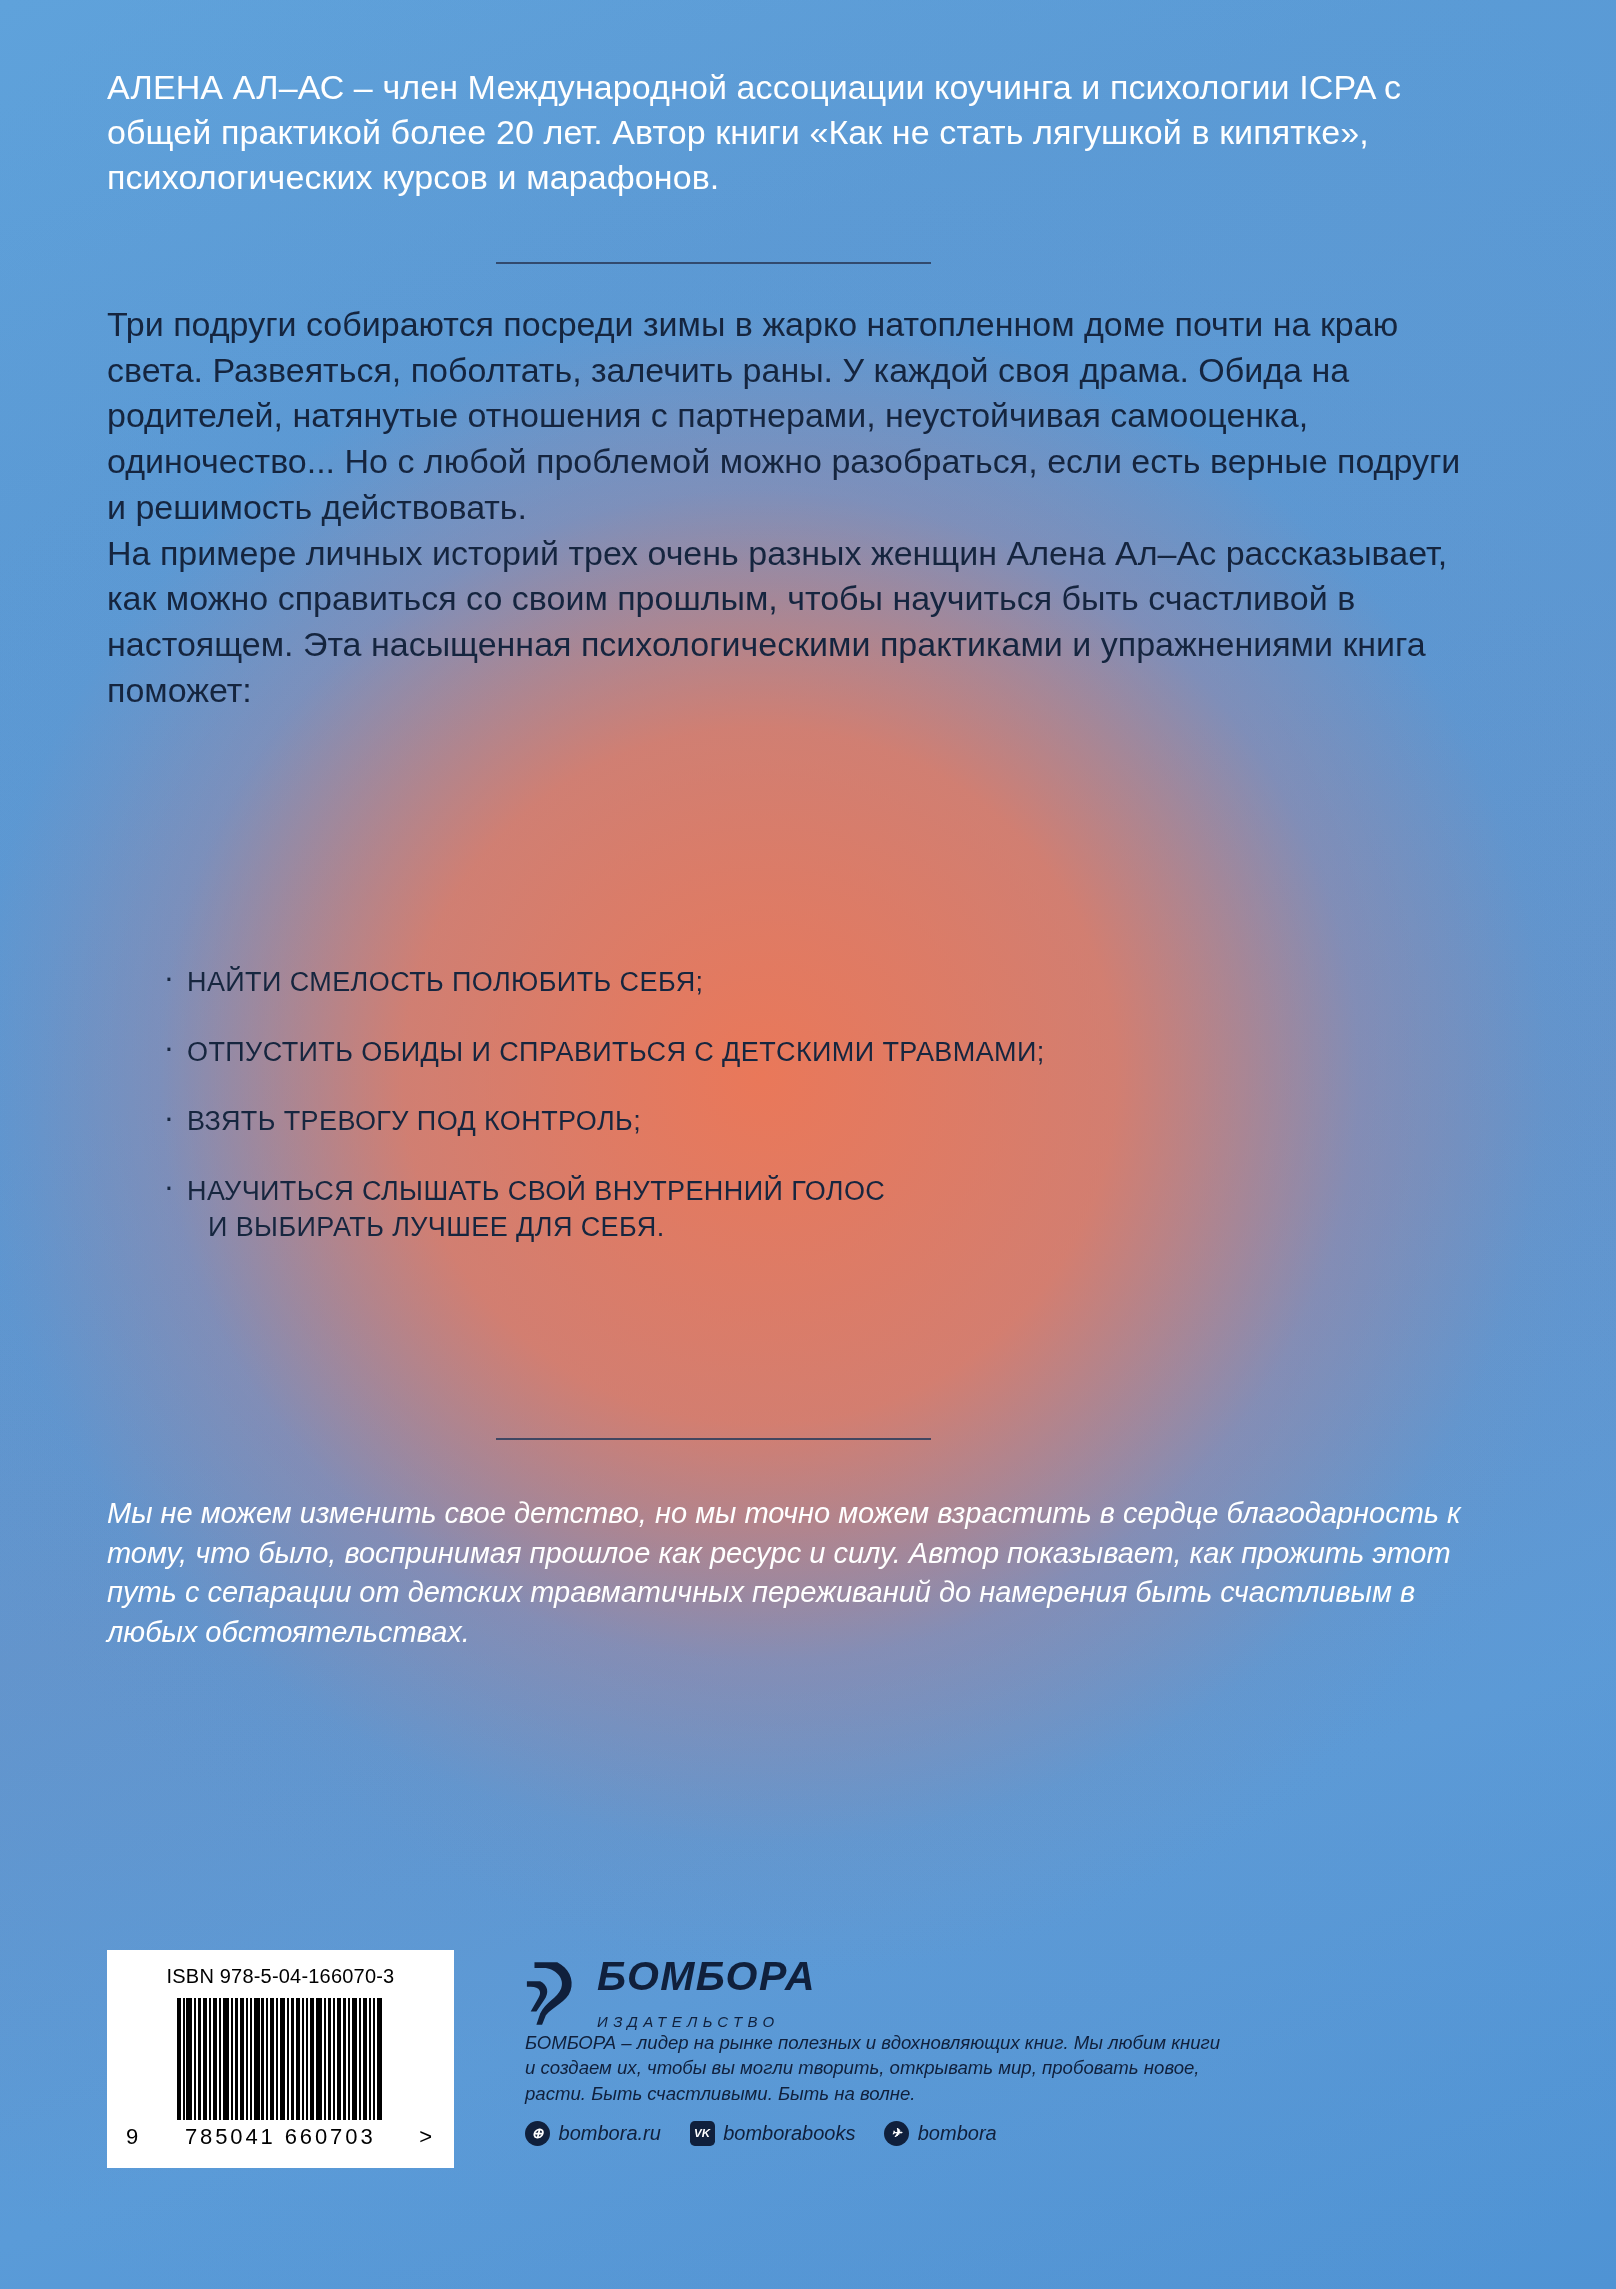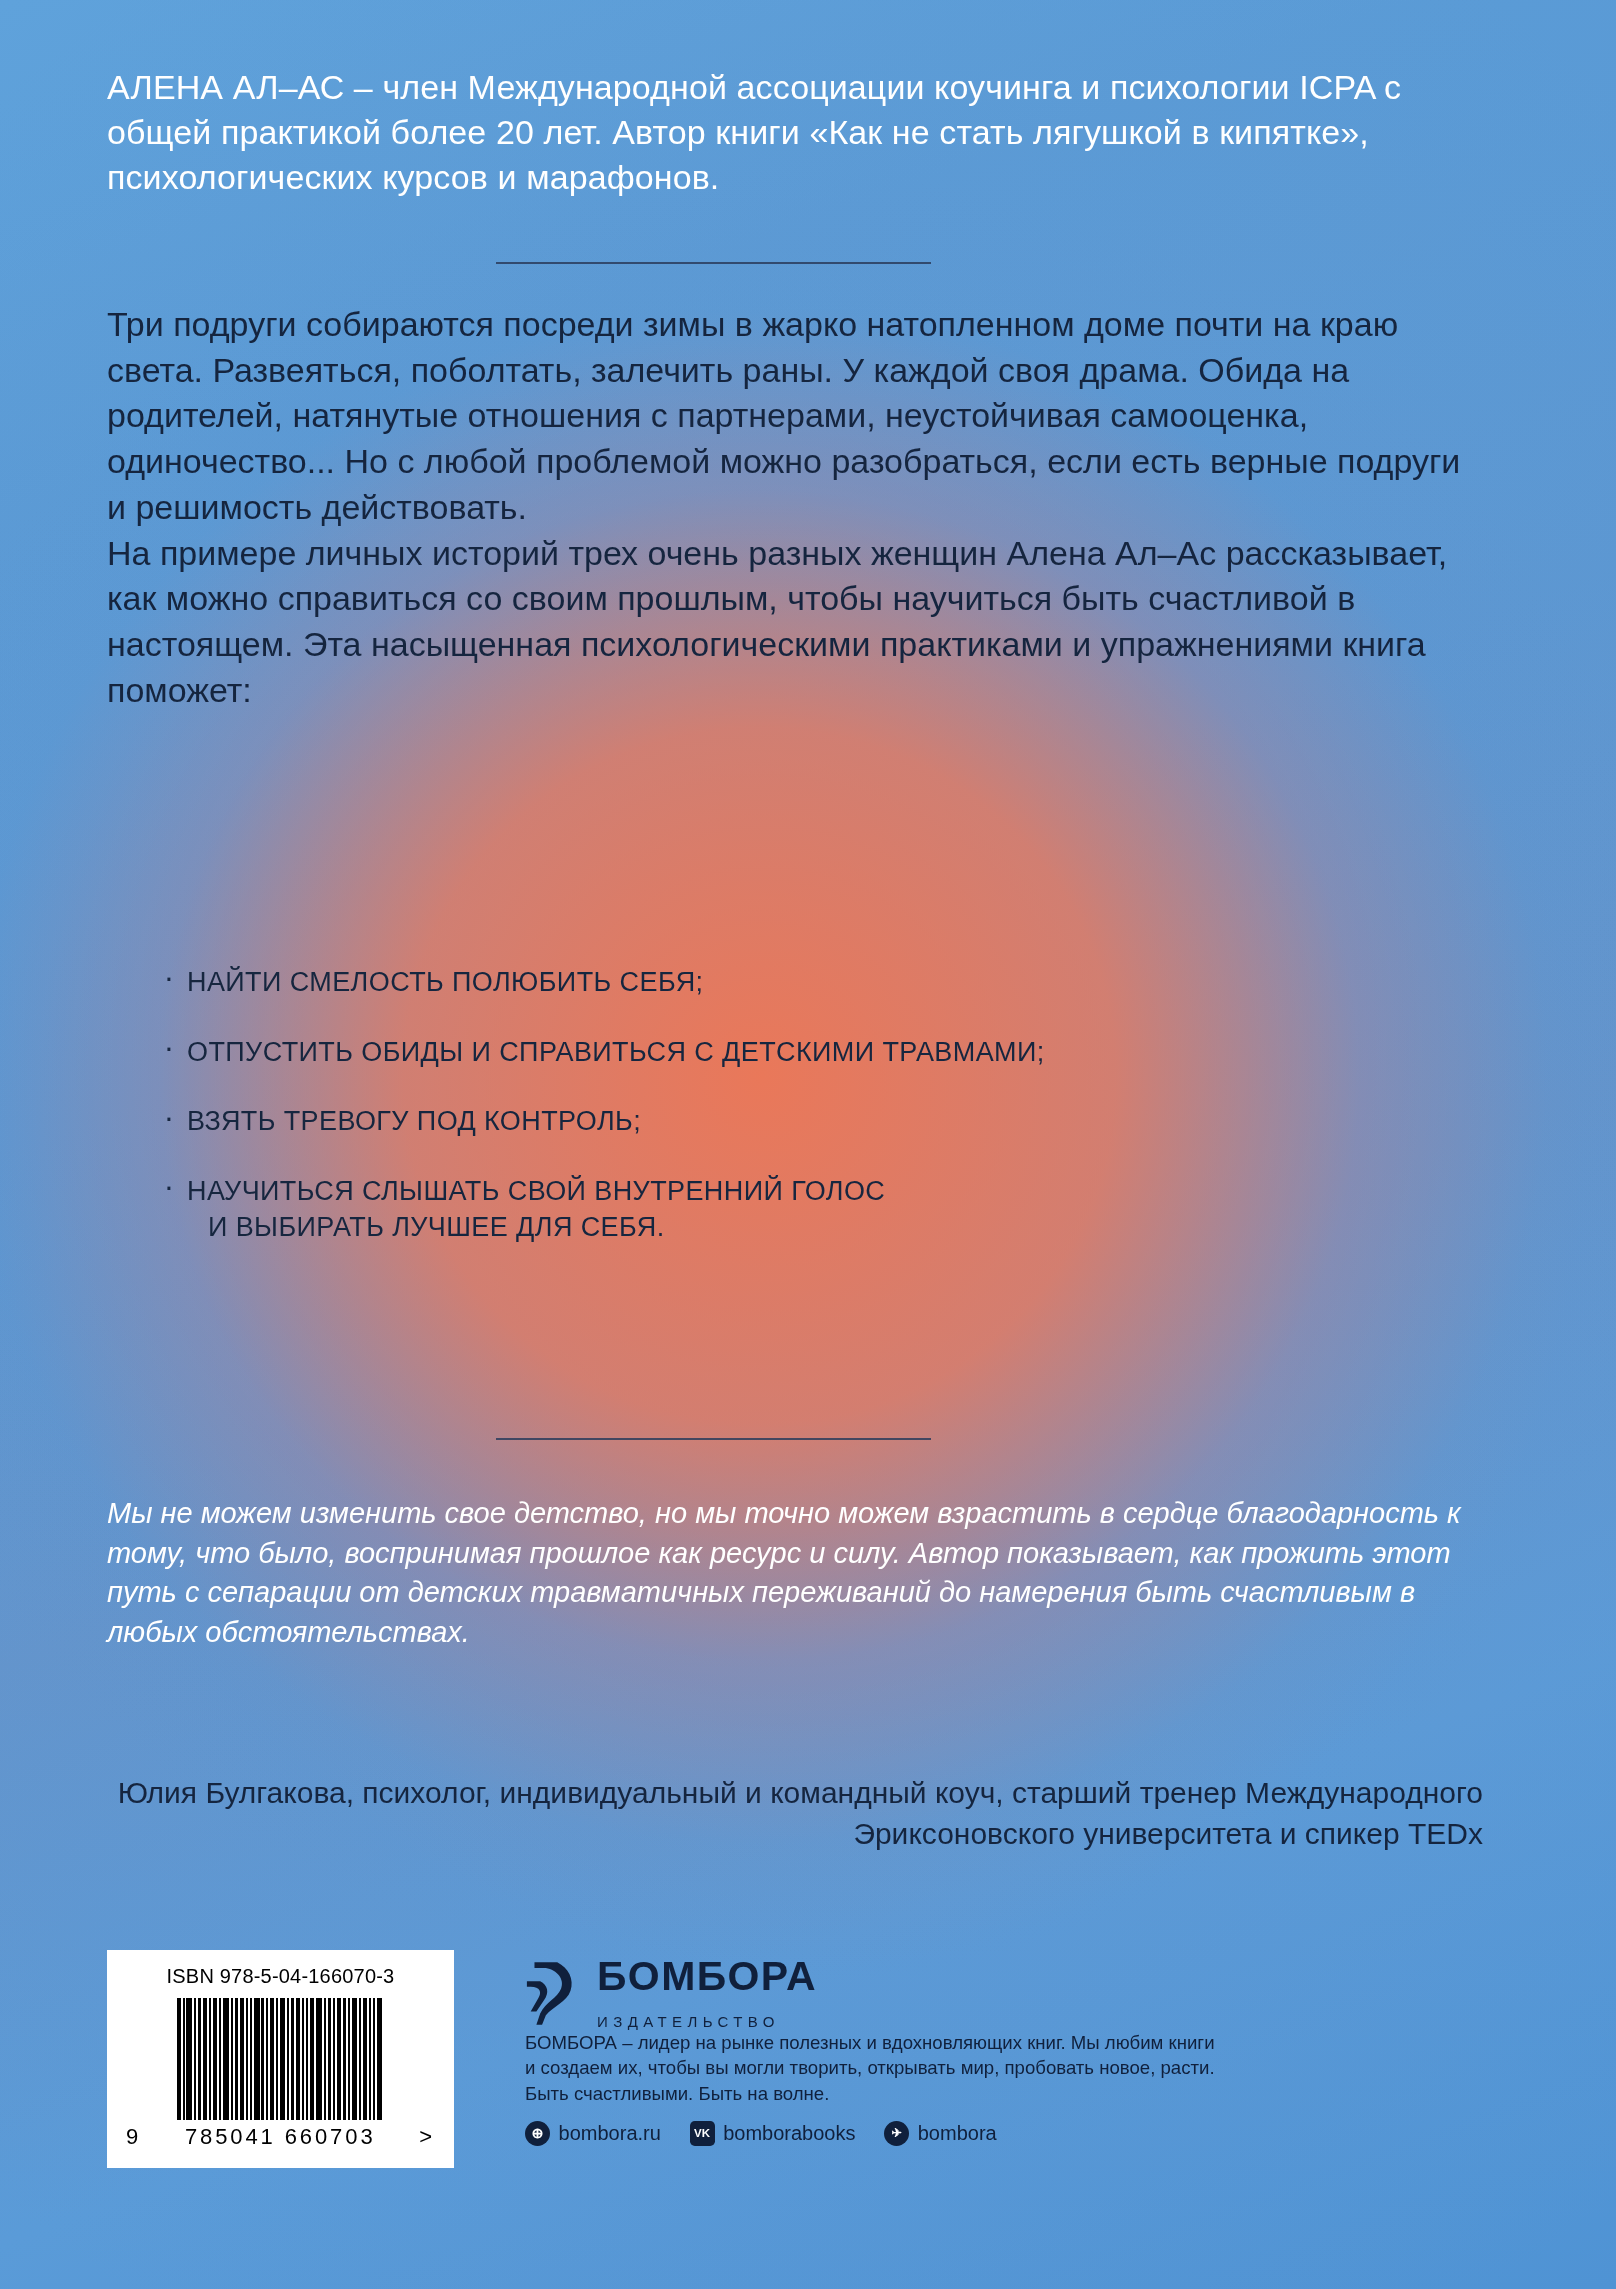--- a/index.html
+++ b/index.html
@@ -164,20 +164,21 @@
     color: #000;
     padding: 3.8px 5.7px 0 5.7px;
     font-family: "Liberation Sans", sans-serif;
   }
 
   .publisher {
     position: absolute;
     left: 418px;
     top: 1956px;
     width: 946px;
+    font-style: italic;
   }
   .pub-top {
     display: flex;
     align-items: center;
     gap: 17px;
   }
   .pub-mark {
     width: 55px;
     height: 63px;
     position: relative;
@@ -254,21 +255,20 @@
         <span>НАУЧИТЬСЯ СЛЫШАТЬ СВОЙ ВНУТРЕННИЙ ГОЛОС</span>
         <span class="l2">И ВЫБИРАТЬ ЛУЧШЕЕ ДЛЯ СЕБЯ.</span>
       </div>
     </div>
 
 
     <div class="rule bottom"></div>
 
     <div class="quote">Мы не можем изменить свое детство, но мы точно можем взрастить в сердце благодарность к тому, что было, воспринимая прошлое как ресурс и силу. Автор показывает, как прожить этот путь с сепарации от детских травматичных переживаний до намерения быть счастливым в любых обстоятельствах.</div>
 
-    <div class="attrib">Юлия Булгакова, психолог, индивидуальный и командный коуч, старший тренер Международного Эриксоновского университета и спикер TEDx</div>
 
     <div class="barcode-box">
       <div class="isbn-text">ISBN 978-5-04-166070-3</div>
       <div class="bars">
         <i style="width:3.8px"></i>
           <i style="width:1.9px"></i>
           <i style="width:5.7px"></i>
           <i style="width:1.9px"></i>
         <i style="width:2.9px"></i>
           <i style="width:4.8px"></i>

